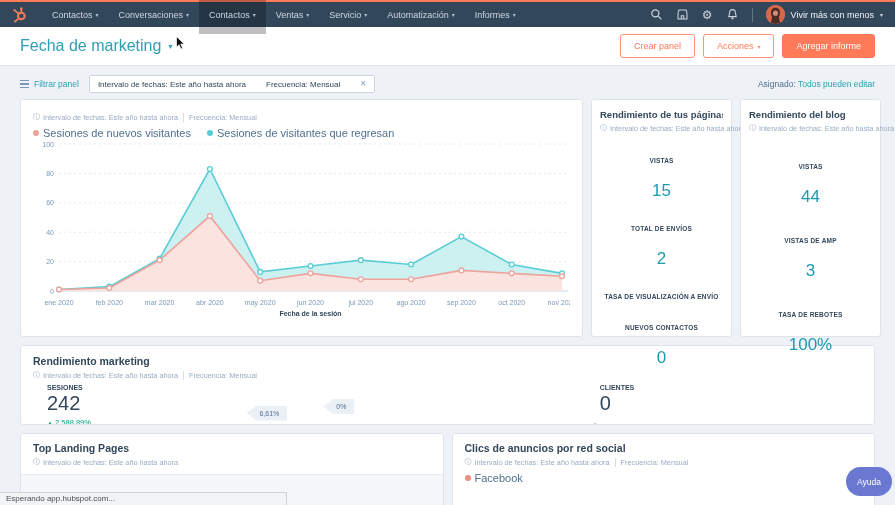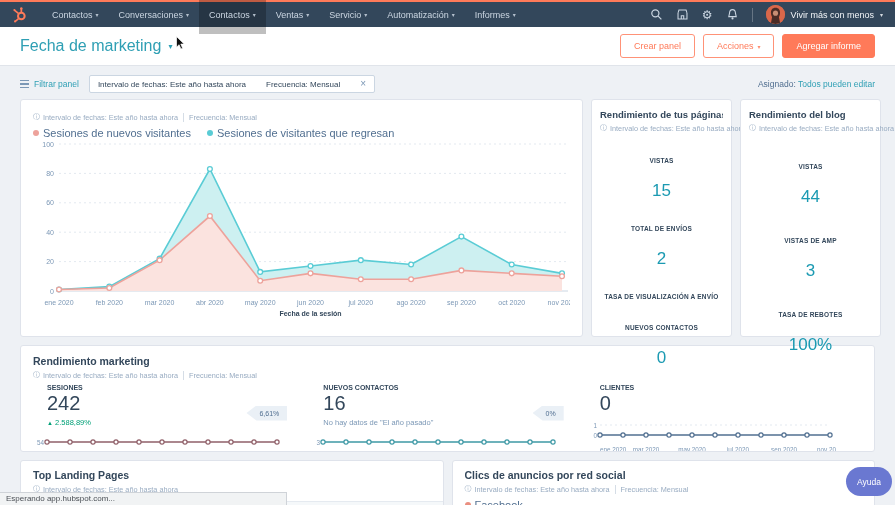--- a/index.html
+++ b/index.html
@@ -50,21 +50,21 @@
   .legend-dot{width:6px;height:6px;border-radius:50%;display:inline-block;margin-right:4px;}
   .tick{font-size:7px;fill:#7c98b6;}
   .tick2{font-size:6.3px;fill:#7c98b6;}
   .xtitle{font-size:7px;font-weight:bold;fill:#33475b;}
   .metrics{display:flex;flex-direction:column;align-items:center;}
   .metric{margin-top:24px;text-align:center;}
   .blog .metric{margin-top:30px;}
   .metric-label{font-size:6.5px;font-weight:bold;color:#33475b;letter-spacing:.2px;}
   .metric-value{margin-top:17px;font-size:17px;font-weight:500;color:#1b9ab2;}
   
-  .perf-card{margin-top:8px;padding:9px 12px;height:107px;overflow:hidden;}
+  .perf-card{margin-top:8px;padding:9px 12px;height:80px;overflow:hidden;}
   #perf-columns{display:flex;margin-top:4px;}
   .perf-col{flex:1;padding-right:22px;box-sizing:border-box;}
   .pc-top{display:flex;align-items:center;margin-left:14px;}
   .pc-left{flex:1;}
   .pc-label{font-size:7px;font-weight:bold;color:#33475b;}
   .pc-value{font-size:20px;color:#33475b;margin-top:1px;}
   .pc-change{font-size:7.5px;color:#00a077;margin-top:3px;}
   .pc-change .tri{font-size:6px;}
   .pc-note{font-size:7.5px;color:#7c98b6;margin-top:3px;}
   .pct-badge{margin-top:15px;background:#eaf0f6;color:#506e90;font-size:7px;padding:4px 8px 4px 13px;
@@ -362,25 +362,20 @@
                 <text x="14" y="31" text-anchor="start" class="tick2">ene 2020</text>
                 <text x="60" y="31" text-anchor="middle" class="tick2">mar 2020</text>
                 <text x="106" y="31" text-anchor="middle" class="tick2">may 2020</text>
                 <text x="152" y="31" text-anchor="middle" class="tick2">jul 2020</text>
                 <text x="198" y="31" text-anchor="middle" class="tick2">sep 2020</text>
                 <text x="244" y="31" text-anchor="middle" class="tick2">nov 2020</text>
               </svg></div>
           </div>
           <div class="perf-col">
             <div class="pc-top">
-              <div class="pc-left">
-                <div class="pc-label">NUEVOS CONTACTOS</div>
-                <div class="pc-value">16</div>
-                <div class="pc-note">No hay datos de "El año pasado"</div>
-              </div>
               <span class="pct-badge">0%</span>
             </div>
             <div class="pc-spark"><svg width="250" height="34">
                 <text x="11" y="11.5" text-anchor="end" class="tick2">3</text>
                 <line x1="14" x2="244" y1="9" y2="9" stroke="#3d98a5" stroke-width="1.4"></line>
                 <circle cx="14" cy="9" r="2.1" fill="#fff" stroke="#3d98a5" stroke-width="1.2"></circle>
                 <circle cx="37" cy="9" r="2.1" fill="#fff" stroke="#3d98a5" stroke-width="1.2"></circle>
                 <circle cx="60" cy="9" r="2.1" fill="#fff" stroke="#3d98a5" stroke-width="1.2"></circle>
                 <circle cx="83" cy="9" r="2.1" fill="#fff" stroke="#3d98a5" stroke-width="1.2"></circle>
                 <circle cx="106" cy="9" r="2.1" fill="#fff" stroke="#3d98a5" stroke-width="1.2"></circle>

